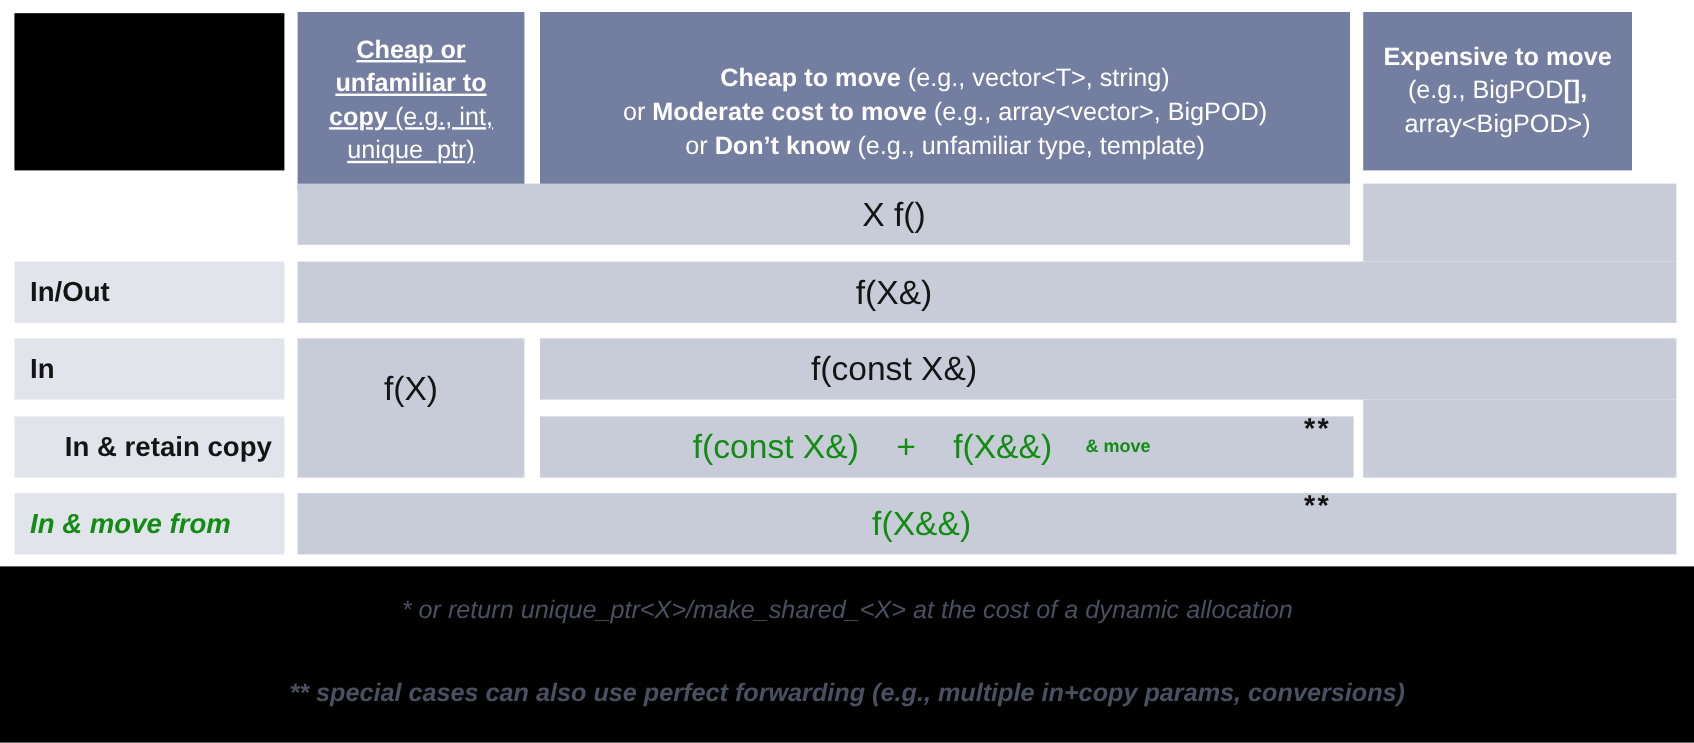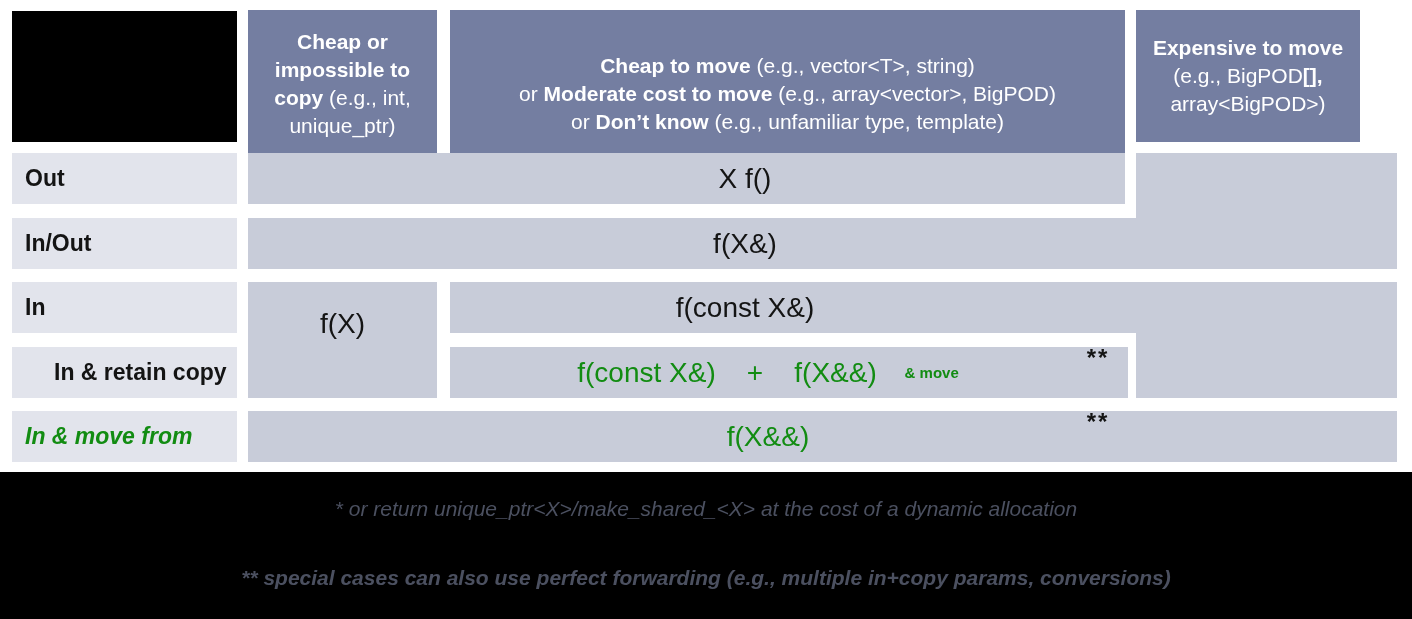--- a/index.html
+++ b/index.html
@@ -18,21 +18,21 @@
   .canvas{position:relative;width:1412px;height:619px;background:#ffffff;}
 
   .abs{position:absolute;}
 
   .corner-box{left:12px;top:11px;width:225px;height:131px;background:var(--background-band);}
 
   .hdr{background:var(--header-bg);color:var(--header-text);
     display:flex;align-items:center;justify-content:center;text-align:center;
     font-size:21px;line-height:28px;}
   .hdr .b{font-weight:700;}
-  .hdr1{left:248px;top:10px;width:189px;height:148px;}
+  .hdr1{left:248px;top:10px;width:189px;height:148px;text-decoration:underline;}
   .hdr2{left:450px;top:10px;width:675px;height:168px;}
   .hdr3{left:1136px;top:10px;width:224px;height:132px;}
 
   .rowlabel{left:12px;width:225px;height:51px;background:var(--label-bg);
     display:flex;align-items:center;padding-left:13px;
     font-size:23px;font-weight:700;color:var(--code-text);}
   .rowlabel.green{color:var(--accent-green);font-style:italic;}
 
   .cell{background:var(--cell-bg);}
 
@@ -53,21 +53,21 @@
 </head>
 <body>
 
 <div class="canvas">
 
   <div class="abs corner-box"></div>
 
   <div class="abs hdr hdr1">
     <div>
       <span class="b">Cheap or</span><br>
-      <span class="b">impossible to</span><br>
+      <span class="b">unfamiliar to</span><br>
       <span class="b">copy</span><span> (e.g., int,</span><br>
       <span>unique_ptr)</span>
     </div>
   </div>
 
   <div class="abs hdr hdr2">
     <div>
       <div><span></span><span class="b">Cheap to move</span><span> (e.g., vector&lt;T&gt;, string)</span></div>
       <div><span>or </span><span class="b">Moderate cost to move</span><span> (e.g., array&lt;vector&gt;, BigPOD)</span></div>
       <div><span>or </span><span class="b">Don’t know</span><span> (e.g., unfamiliar type, template)</span></div>
@@ -75,23 +75,20 @@
   </div>
 
   <div class="abs hdr hdr3">
     <div>
       <span class="b">Expensive to move</span><br>
       <span>(e.g., BigPOD</span><span class="b">[],</span><br>
       <span>array&lt;BigPOD&gt;)</span>
     </div>
   </div>
 
-  <div class="abs rowlabel" style="top:153px;">
-      <span>Out</span>
-    </div>
   <div class="abs rowlabel" style="top:218px;">
       <span>In/Out</span>
     </div>
   <div class="abs rowlabel" style="top:282px;">
       <span>In</span>
     </div>
   <div class="abs rowlabel" style="top:347px;padding-left:42px;">
       <span>In &amp; retain copy</span>
     </div>
   <div class="abs rowlabel green" style="top:411px;">

